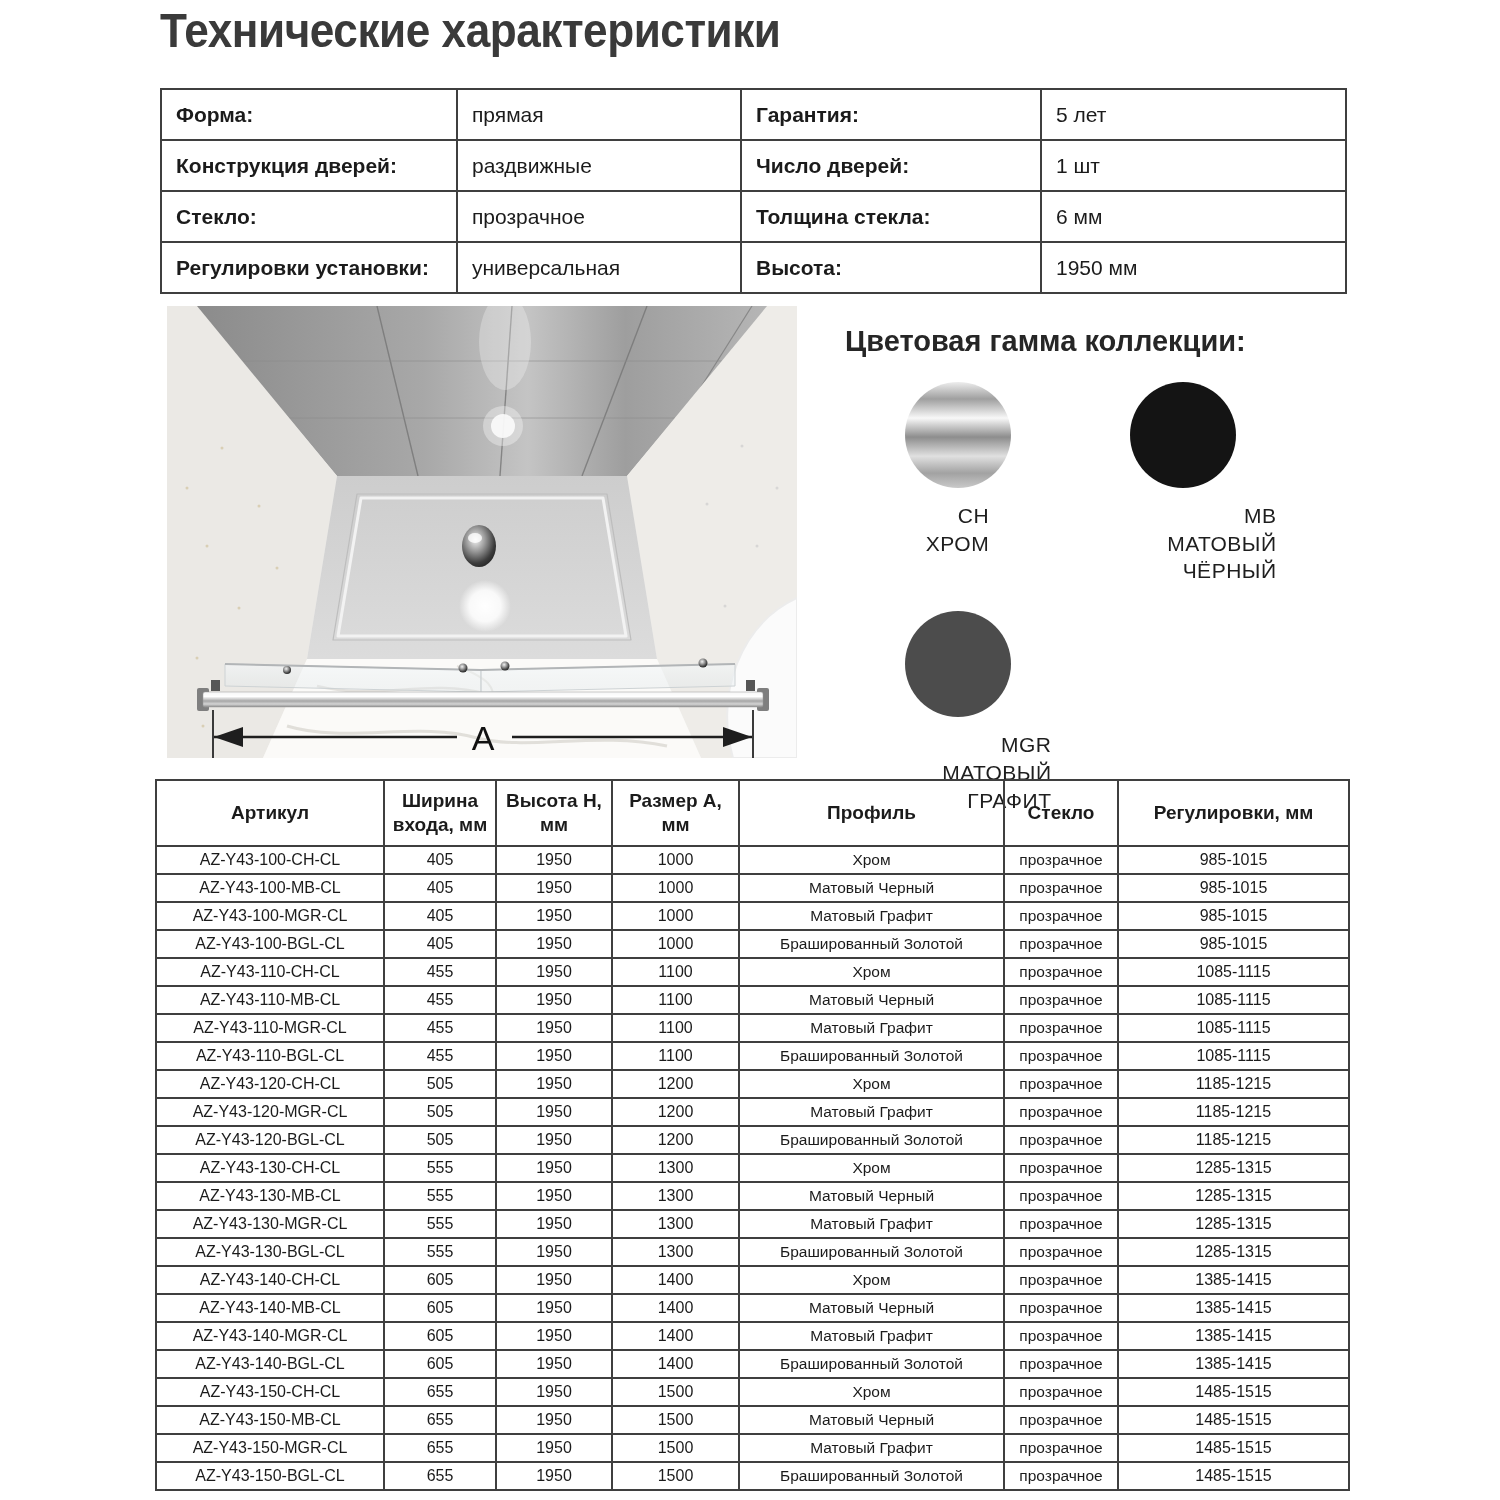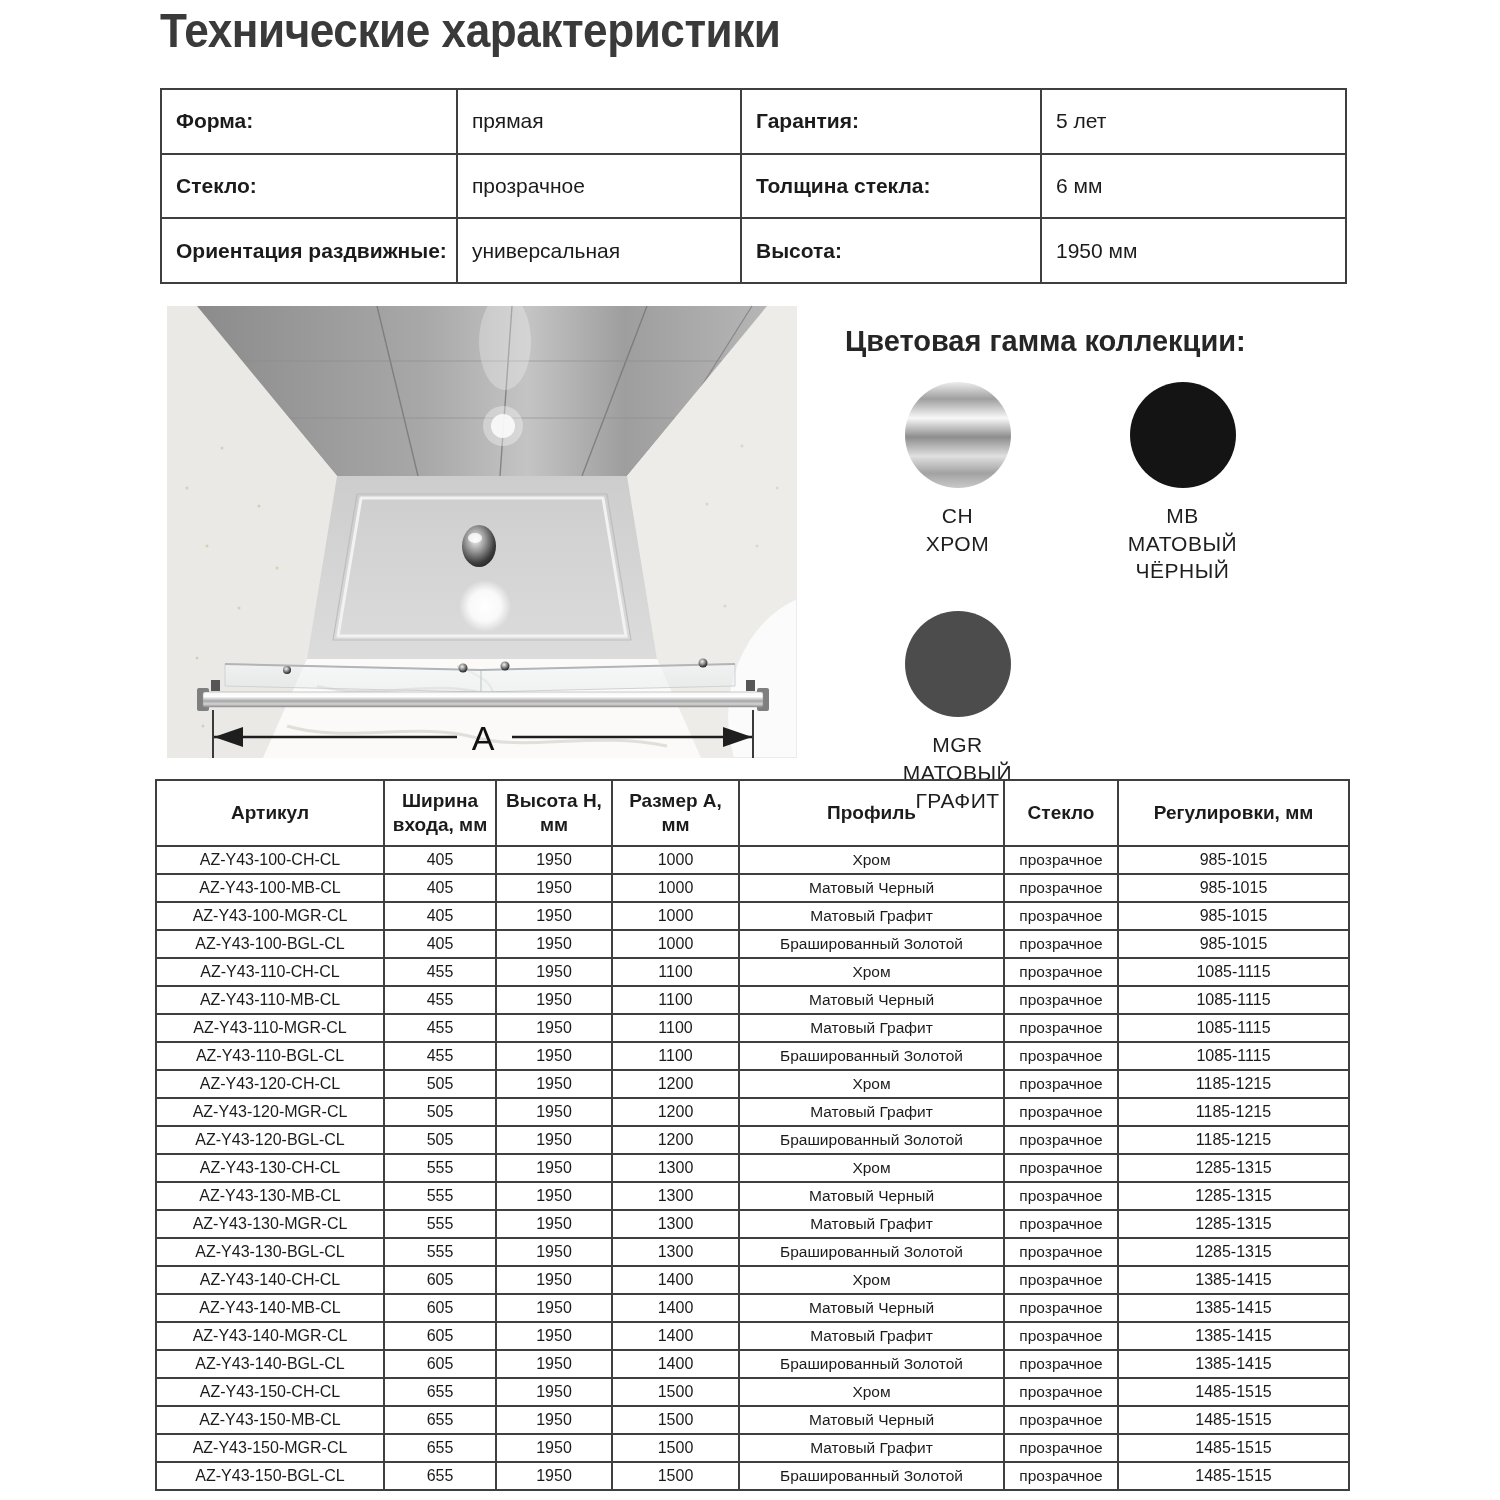--- a/index.html
+++ b/index.html
@@ -30,21 +30,21 @@
   
   .colors{
     position:absolute;left:845px;top:308px;width:480px;
   }
   .colors-heading{
     margin:17px 0 24px 0;font-size:29px;font-weight:700;color:#262626;white-space:nowrap;
   }
   .swatch-grid{
     display:grid;grid-template-columns:225px 225px;row-gap:26px;justify-items:center;
   }
-  .swatch{display:flex;flex-direction:column;align-items:center;text-align:center;}
+  .swatch{display:flex;flex-direction:column;align-items:center;text-align:right;}
   .swatch-circle{width:106px;height:106px;border-radius:50%;}
   .swatch-circle.chrome{
     background:linear-gradient(180deg,#ededed 0%,#9f9f9f 16%,#f8f8f8 34%,#8d8d8d 52%,#e0e0e0 70%,#a2a2a2 86%,#c9c9c9 100%);
   }
   .swatch-circle.brushed-gold{
     background:
       repeating-linear-gradient(90deg,rgba(255,255,255,.14) 0 2px,rgba(0,0,0,0) 2px 5px),
       linear-gradient(180deg,#efe19c 0%,#e7d685 45%,#ddcb72 80%,#e3d27c 100%);
   }
   .swatch-label{
@@ -76,27 +76,33 @@
       <col style="width:305px">
     </colgroup>
   <tbody>
     <tr>
       <td class="lbl">Форма:</td>
       <td>прямая</td>
       <td class="lbl">Гарантия:</td>
       <td>5 лет</td>
     </tr>
     <tr>
+      <td class="lbl">Конструкция дверей:</td>
+      <td>раздвижные</td>
+      <td class="lbl">Число дверей:</td>
+      <td>1 шт</td>
+    </tr>
+    <tr>
       <td class="lbl">Стекло:</td>
       <td>прозрачное</td>
       <td class="lbl">Толщина стекла:</td>
       <td>6 мм</td>
     </tr>
     <tr>
-      <td class="lbl">Ориентация раздвижные:</td>
+      <td class="lbl">Регулировки установки:</td>
       <td>универсальная</td>
       <td class="lbl">Высота:</td>
       <td>1950 мм</td>
     </tr>
   </tbody>
 </table>
 
 <div class="product-image">
 <svg width="630" height="452" viewBox="0 0 630 452" xmlns="http://www.w3.org/2000/svg">
   <defs>

